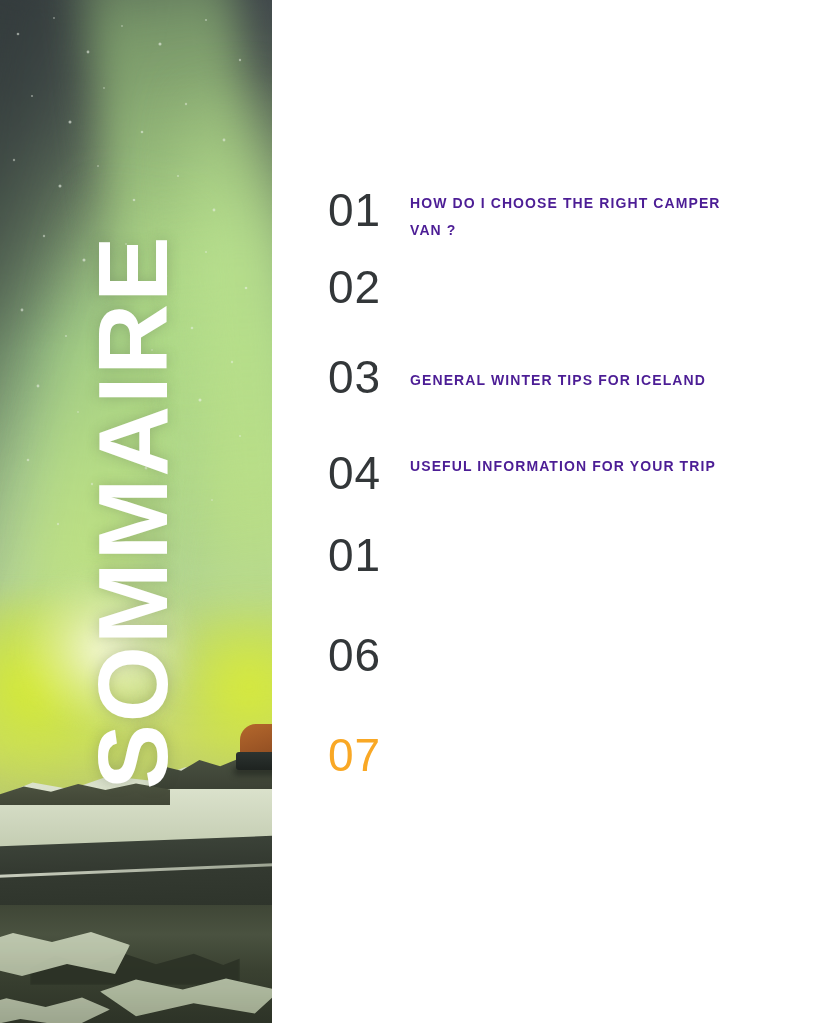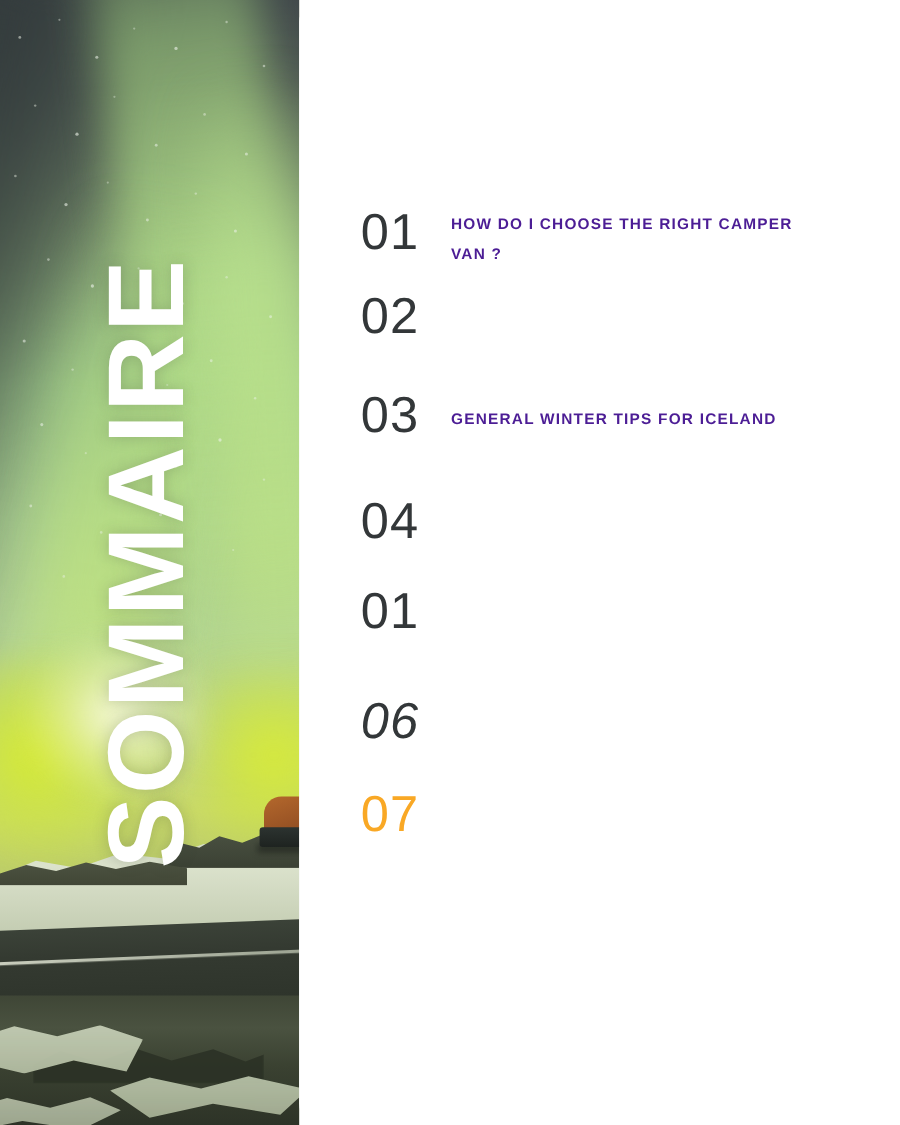--- a/index.html
+++ b/index.html
@@ -278,21 +278,21 @@
     padding-top:4px;
     max-width:330px;
   }
 
   
   .toc-item.i1 { margin-bottom:18px; }
   .toc-item.i2 { margin-bottom:34px; }
   .toc-item.i3 { margin-bottom:40px; }
   .toc-item.i4 { margin-bottom:26px; }
   .toc-item.i5 { margin-bottom:44px; }
-  .toc-item.i6 { margin-bottom:28px;font-style:italic; }
+  .toc-item.i6 { margin-bottom:44px; }
 
   .toc-item.i2 .toc-label,
   .toc-item.i3 .toc-label,
   .toc-item.i5 .toc-label,
   .toc-item.i6 .toc-label,
   .toc-item.i7 .toc-label { padding-top:14px; max-width:360px; }
 </style>
 </head>
 <body>
 
@@ -393,20 +393,21 @@
         <div class="toc-num">02</div>
       </div>
 
       <div class="toc-item i3">
         <div class="toc-num">03</div>
         <div class="toc-label">GENERAL WINTER TIPS FOR ICELAND</div>
       </div>
 
       <div class="toc-item i4">
         <div class="toc-num">04</div>
+        <div class="toc-label">USEFUL INFORMATION FOR YOUR TRIP</div>
       </div>
 
       <div class="toc-item i5">
         <div class="toc-num">01</div>
       </div>
 
       <div class="toc-item i6">
         <div class="toc-num">06</div>
       </div>
 

